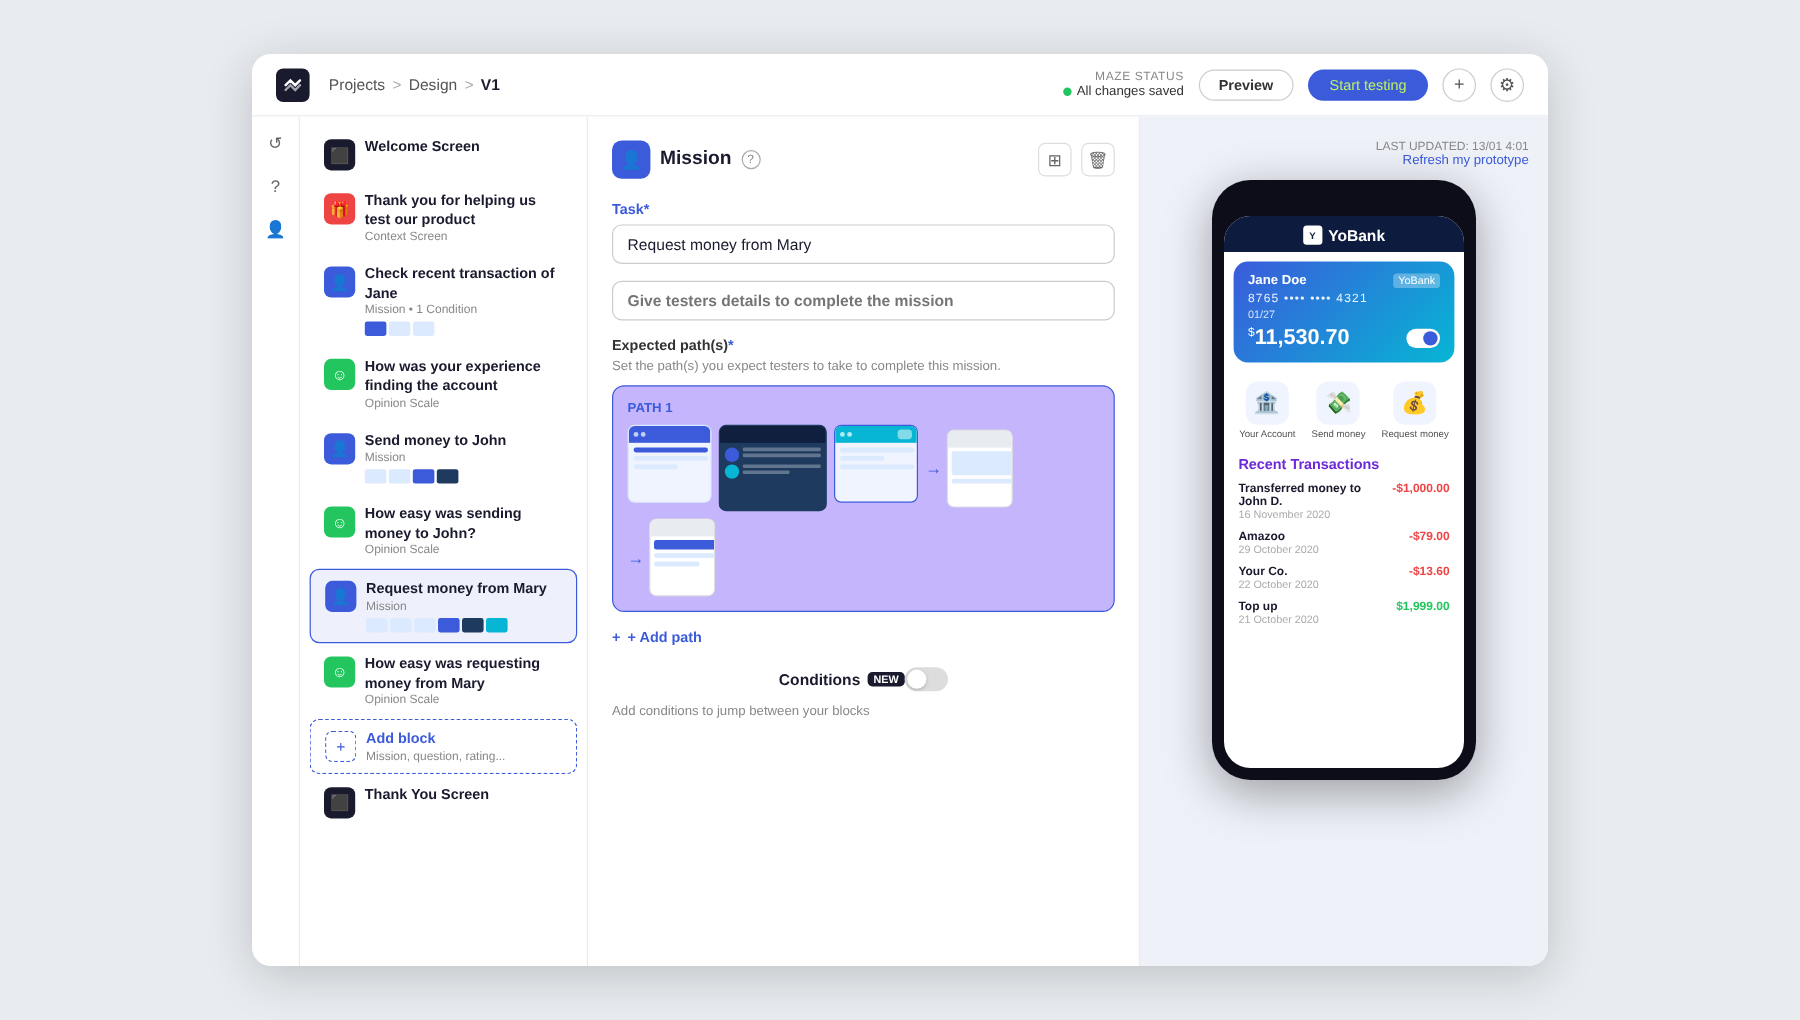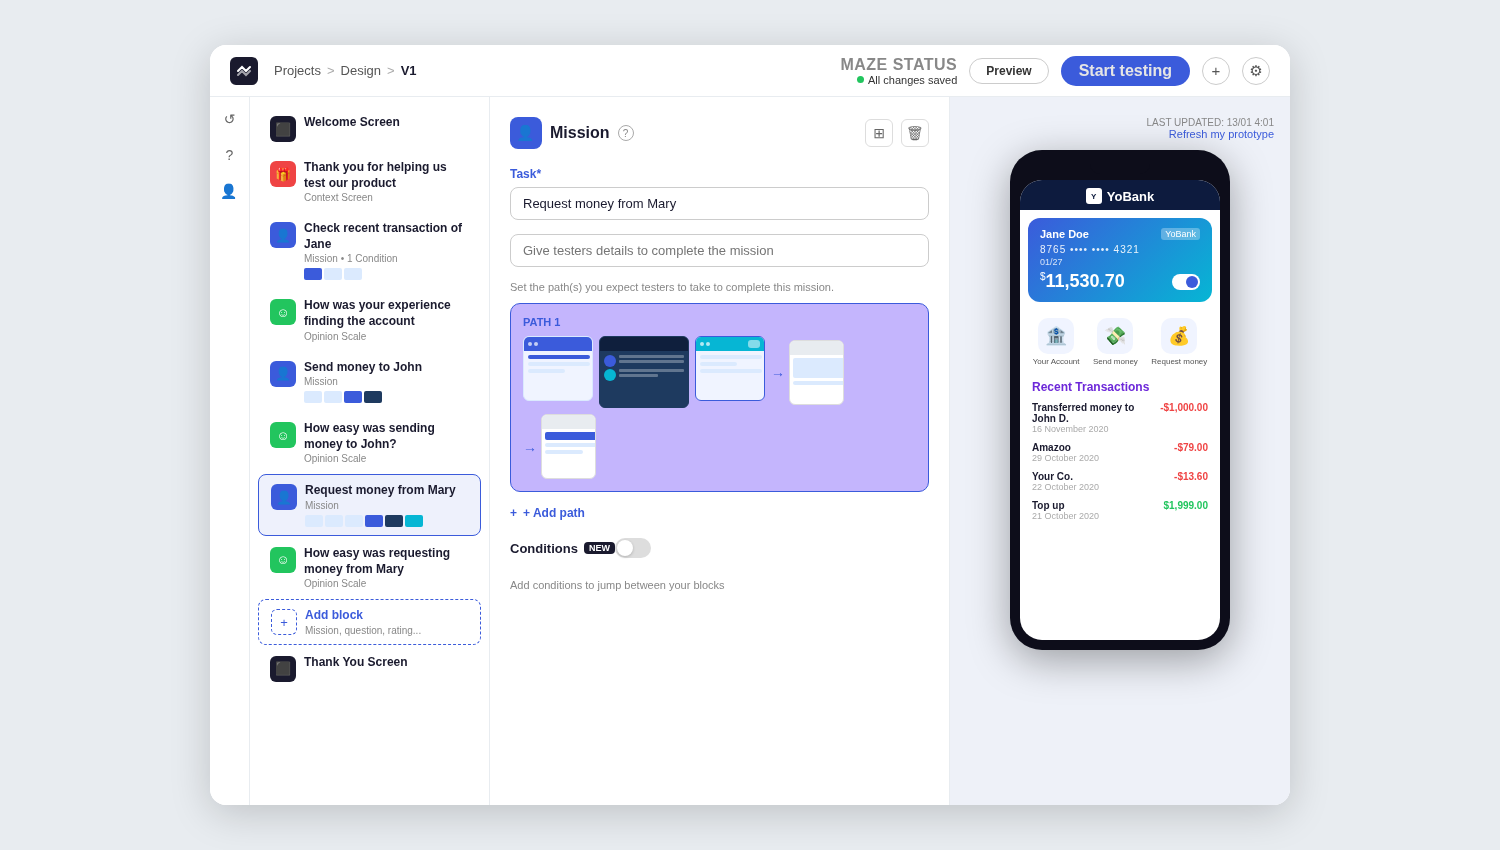--- a/index.html
+++ b/index.html
@@ -61,47 +61,47 @@
       align-items: center;
       gap: 12px;
     }
     .maze-status {
       display: flex;
       flex-direction: column;
       align-items: flex-end;
       font-size: 10px;
       color: #888;
     }
-    .maze-status .status-label { font-weight: 700; font-size: 16px; color: #888; text-transform: uppercase; letter-spacing: 0.5px; }
+    .maze-status .status-label { font-weight: 400; font-size: 10px; color: #888; text-transform: uppercase; letter-spacing: 0.5px; }
     .maze-status .status-ok {
       display: flex;
       align-items: center;
       gap: 4px;
       font-size: 11px;
       color: #333;
     }
     .maze-status .dot { width: 7px; height: 7px; border-radius: 50%; background: #22c55e; }
     .btn-preview {
       border: 1.5px solid #ccc;
       background: #fff;
       border-radius: 20px;
       padding: 5px 16px;
       font-size: 12px;
       font-weight: 600;
       cursor: pointer;
       color: #333;
     }
     .btn-start {
       background: #3b5bdb;
-      color: #e5e5e5;
+      color: #bef264;
       border: none;
       border-radius: 20px;
       padding: 6px 18px;
-      font-size: 16px;
-      font-weight: 700;
+      font-size: 12px;
+      font-weight: 400;
       cursor: pointer;
     }
     .btn-icon {
       width: 28px;
       height: 28px;
       border-radius: 50%;
       border: 1.5px solid #ccc;
       background: #fff;
       cursor: pointer;
       display: flex;
@@ -239,21 +239,21 @@
     .text-input {
       width: 100%;
       border: 1.5px solid #ccc;
       border-radius: 8px;
       padding: 8px 12px;
       font-size: 13px;
       color: #1a1a2e;
       outline: none;
       margin-bottom: 14px;
     }
-    .text-input.desc { color: #701a75; }
+    .text-input.desc { color: #701a75; font-weight: bold; }
     .section-title {
       font-size: 12px;
       font-weight: 600;
       color: #333;
       margin-bottom: 4px;
     }
     .section-sub {
       font-size: 11px;
       color: #888;
       margin-bottom: 10px;
@@ -322,22 +322,22 @@
       color: #3b5bdb;
       font-size: 12px;
       font-weight: 600;
       cursor: pointer;
       margin-bottom: 18px;
     }
     
     .conditions-row {
       display: flex;
       align-items: center;
-      justify-content: flex-start;
-      margin-bottom: 21px;
+      justify-content: center;
+      margin-bottom: 11px;
     }
     .conditions-label {
       display: flex;
       align-items: center;
       gap: 6px;
       font-size: 13px;
       font-weight: 600;
       color: #1a1a2e;
     }
     .badge-new {
@@ -692,20 +692,23 @@
         </div>
       </div>
 
       <div class="field-label">
         <span>Task</span><span style="color:#3b5bdb">*</span>
       </div>
       <input class="text-input" type="text" value="Request money from Mary" style="">
 
       <input class="text-input desc" type="text" placeholder="Give testers details to complete the mission" style="">
 
+      <div class="section-title">
+        <span>Expected path(s)</span><span style="color:#3b5bdb">*</span>
+      </div>
       <div class="section-sub">Set the path(s) you expect testers to take to complete this mission.</div>
 
       <div class="path-panel">
         <div class="path-label">PATH 1</div>
         <div class="path-screens">
 
           <div class="path-screen" style="width:70px;height:65px">
             <div class="ps-header">
               <div class="ps-dot"></div>
               <div class="ps-dot"></div>

